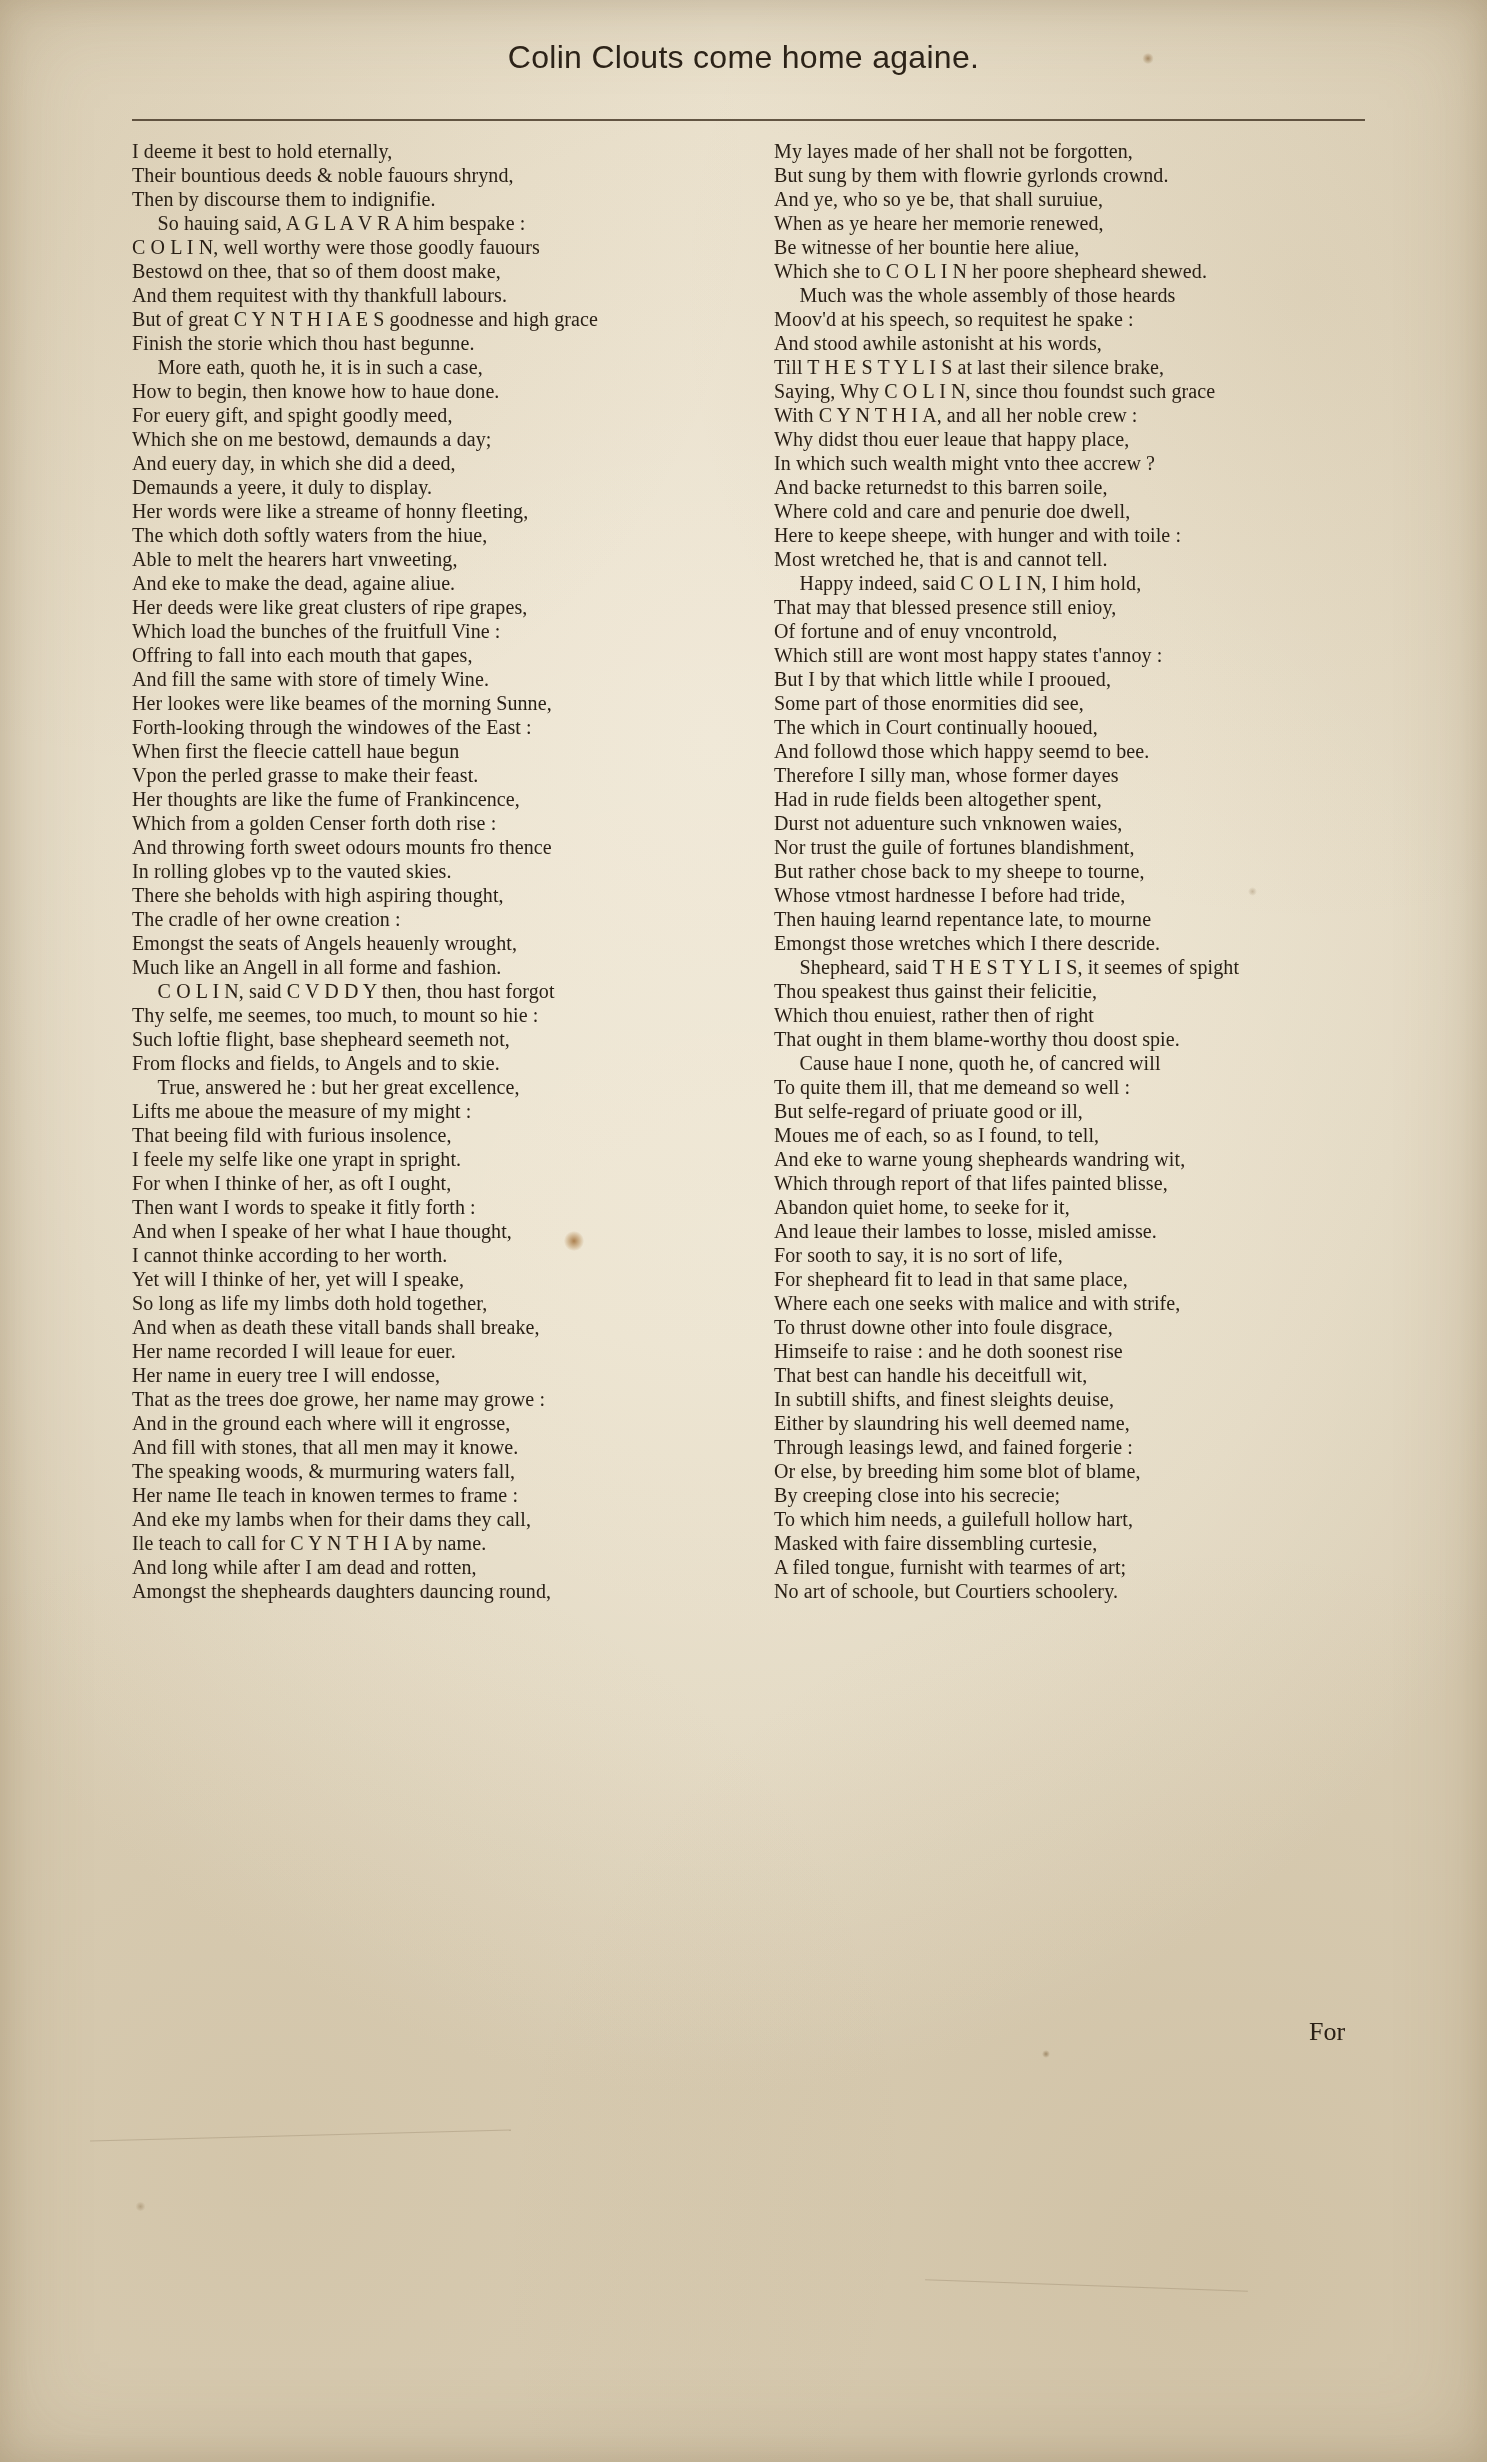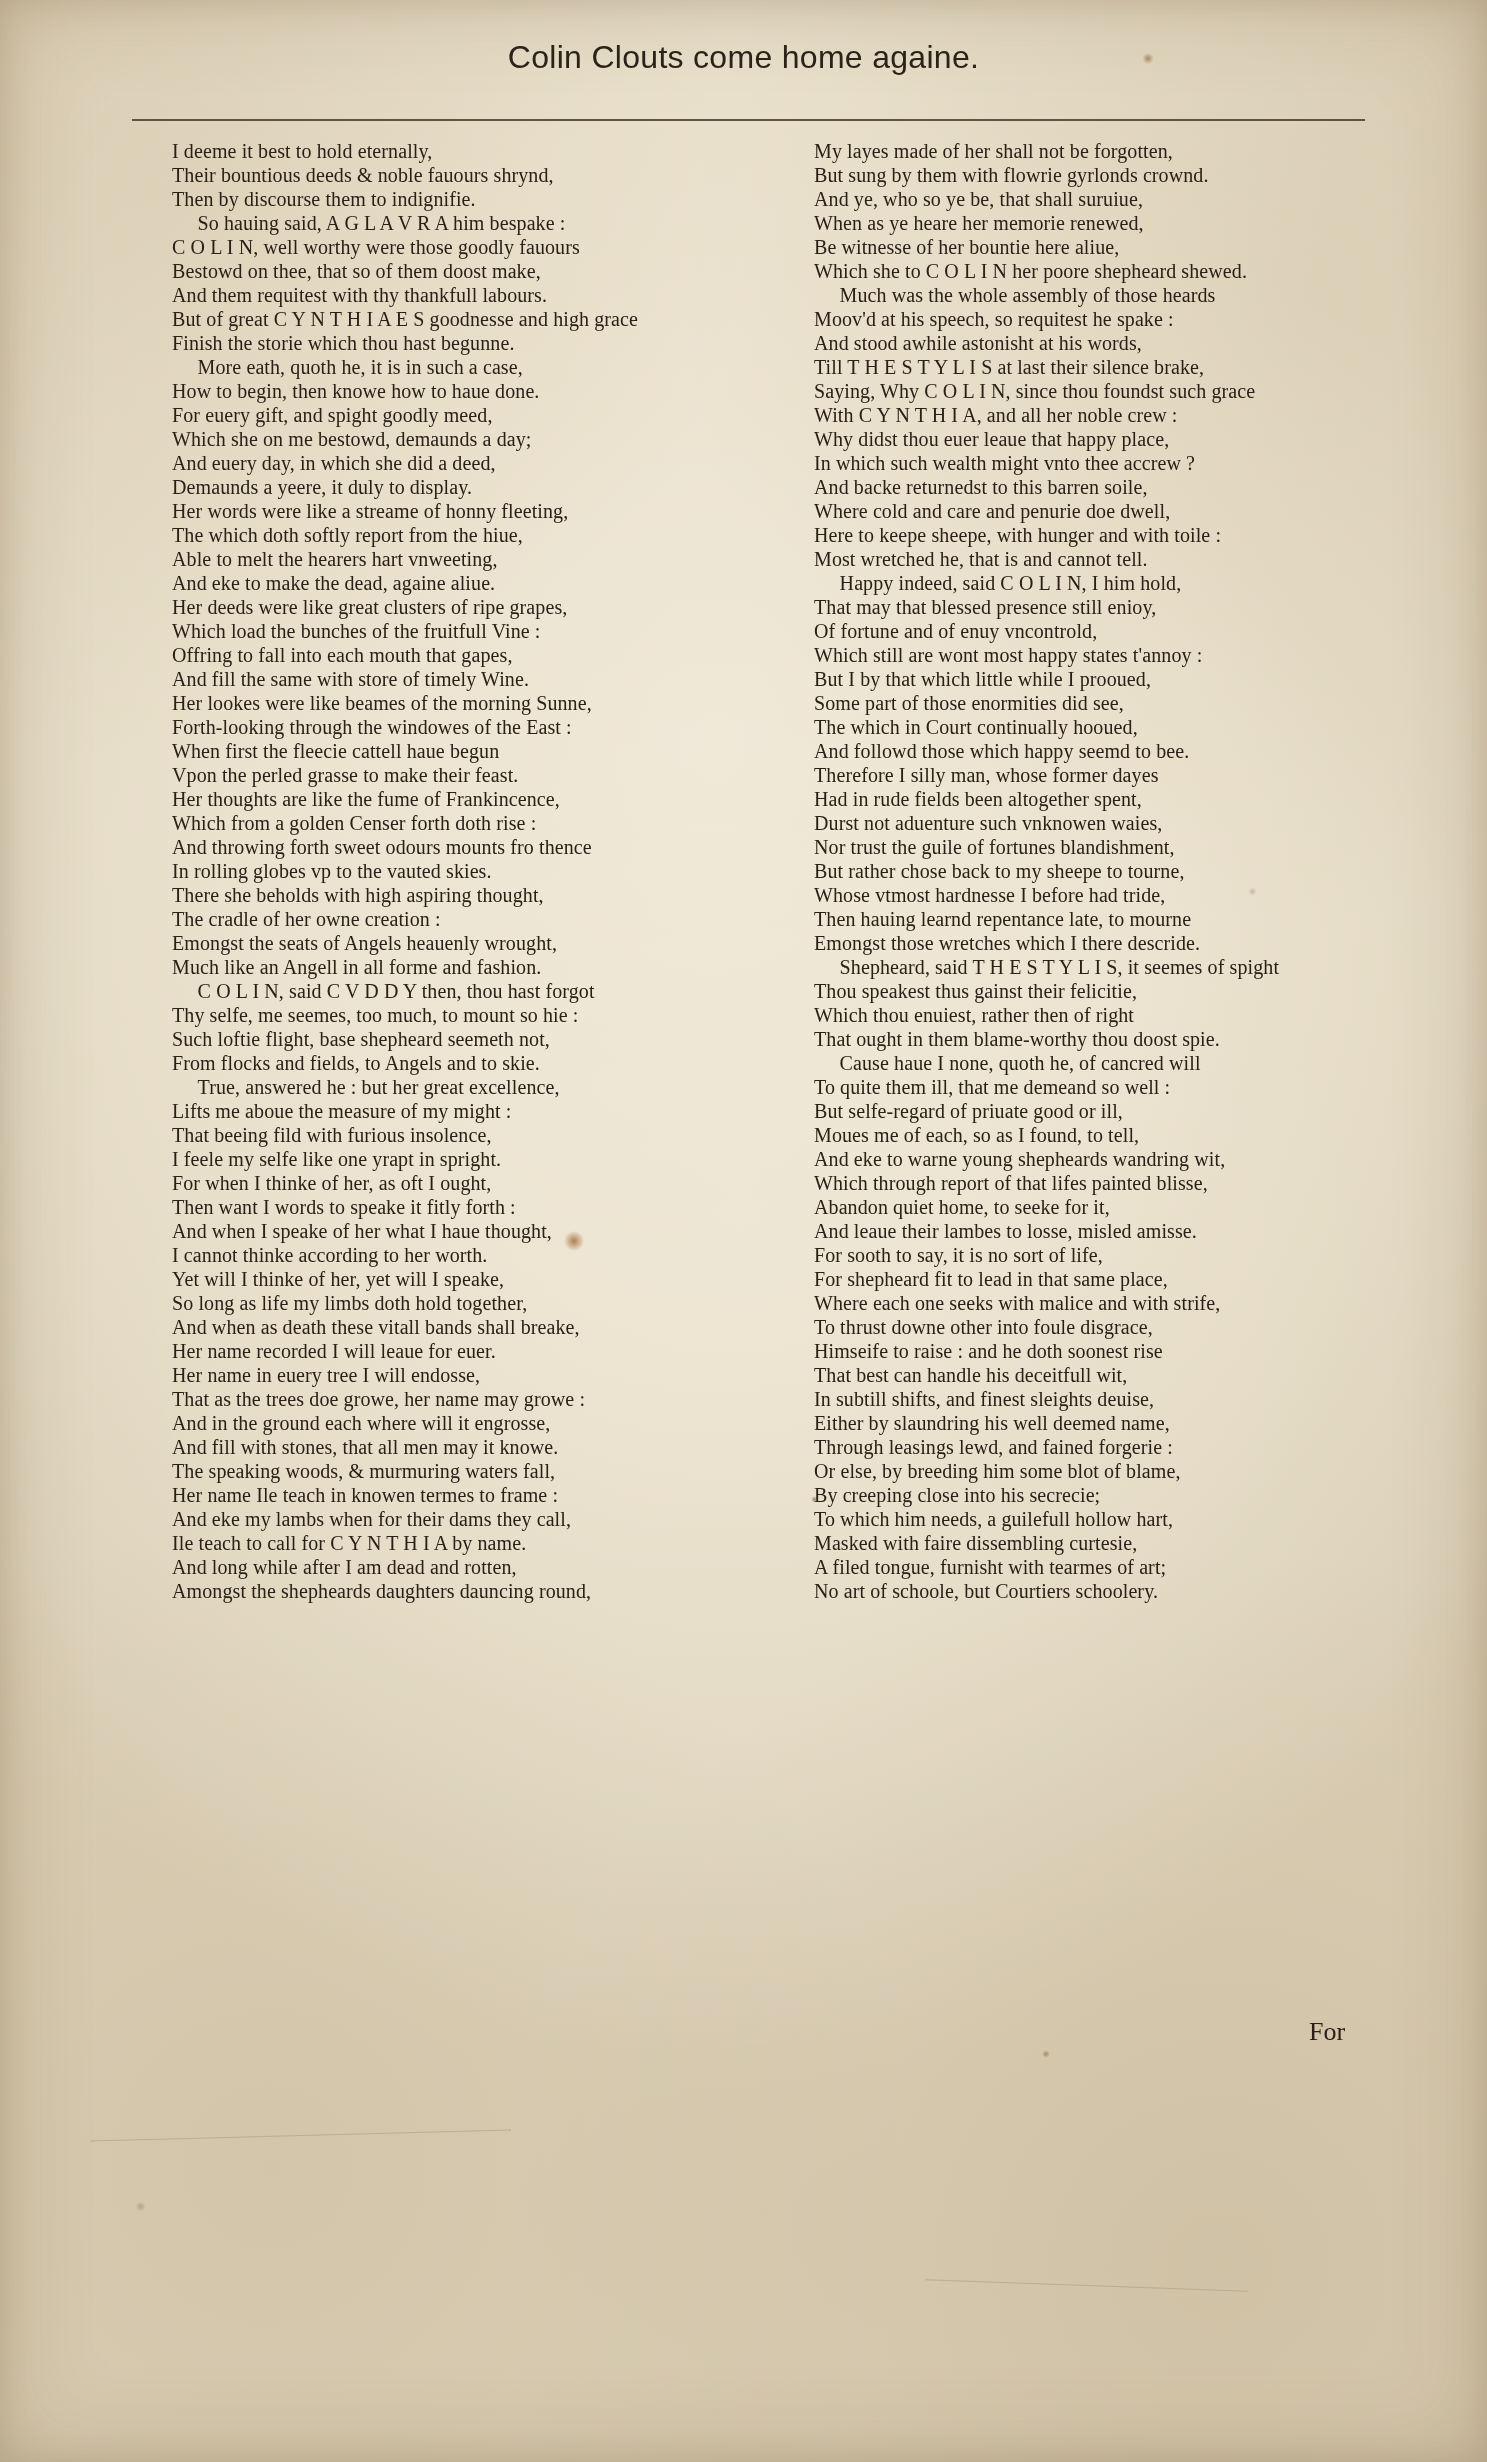--- a/index.html
+++ b/index.html
@@ -70,21 +70,20 @@
     background: #4a3c2a;
     opacity: 0.85;
   }
   .columns {
     position: absolute;
     top: 139px;
     left: 132px;
     width: 1240px;
     display: flex;
     gap: 44px;
-    margin-left: 40px;
   }
   .col {
     width: 598px;
   }
   .line {
     font-size: 20px;
     line-height: 24px;
     color: #2a2016;
     white-space: pre;
     font-family: "Liberation Serif", serif;
@@ -129,21 +128,21 @@
         <div class="line">And them requitest with thy thankfull labours.</div>
         <div class="line">But of great C Y N T H I A E S goodnesse and high grace</div>
         <div class="line">Finish the storie which thou hast begunne.</div>
         <div class="line indent">More eath, quoth he, it is in such a case,</div>
         <div class="line">How to begin, then knowe how to haue done.</div>
         <div class="line">For euery gift, and spight goodly meed,</div>
         <div class="line">Which she on me bestowd, demaunds a day;</div>
         <div class="line">And euery day, in which she did a deed,</div>
         <div class="line">Demaunds a yeere, it duly to display.</div>
         <div class="line">Her words were like a streame of honny fleeting,</div>
-        <div class="line">The which doth softly report from the hiue,</div>
+        <div class="line">The which doth softly waters from the hiue,</div>
         <div class="line">Able to melt the hearers hart vnweeting,</div>
         <div class="line">And eke to make the dead, againe aliue.</div>
         <div class="line">Her deeds were like great clusters of ripe grapes,</div>
         <div class="line">Which load the bunches of the fruitfull Vine :</div>
         <div class="line">Offring to fall into each mouth that gapes,</div>
         <div class="line">And fill the same with store of timely Wine.</div>
         <div class="line">Her lookes were like beames of the morning Sunne,</div>
         <div class="line">Forth-looking through the windowes of the East :</div>
         <div class="line">When first the fleecie cattell haue begun</div>
         <div class="line">Vpon the perled grasse to make their feast.</div>

